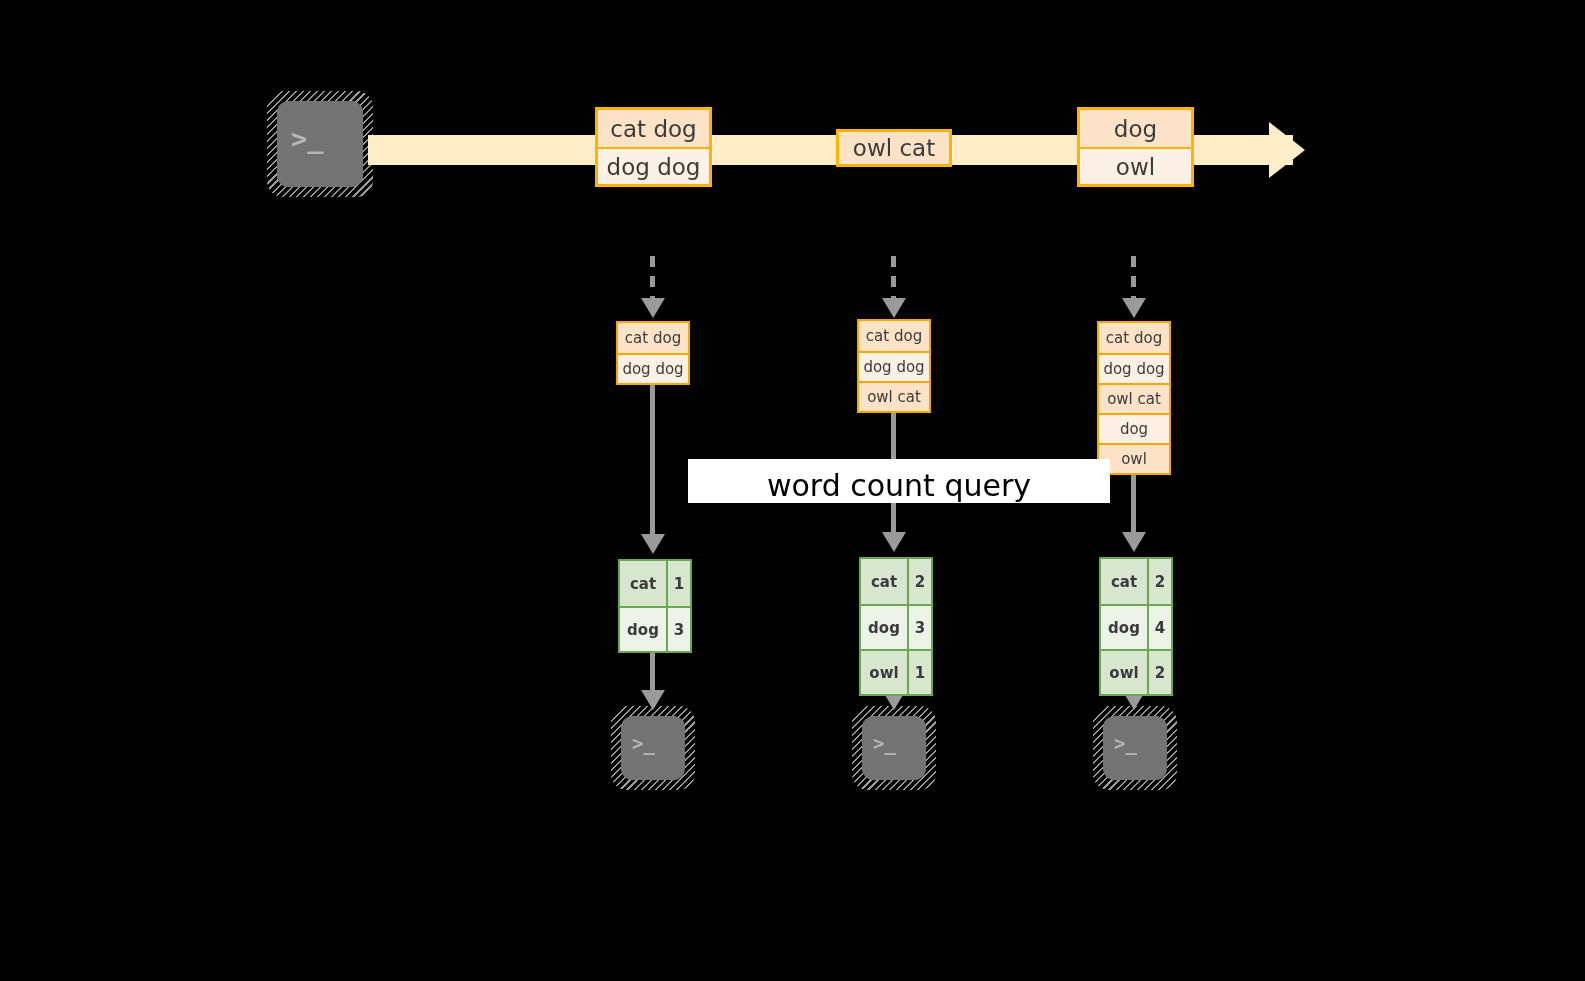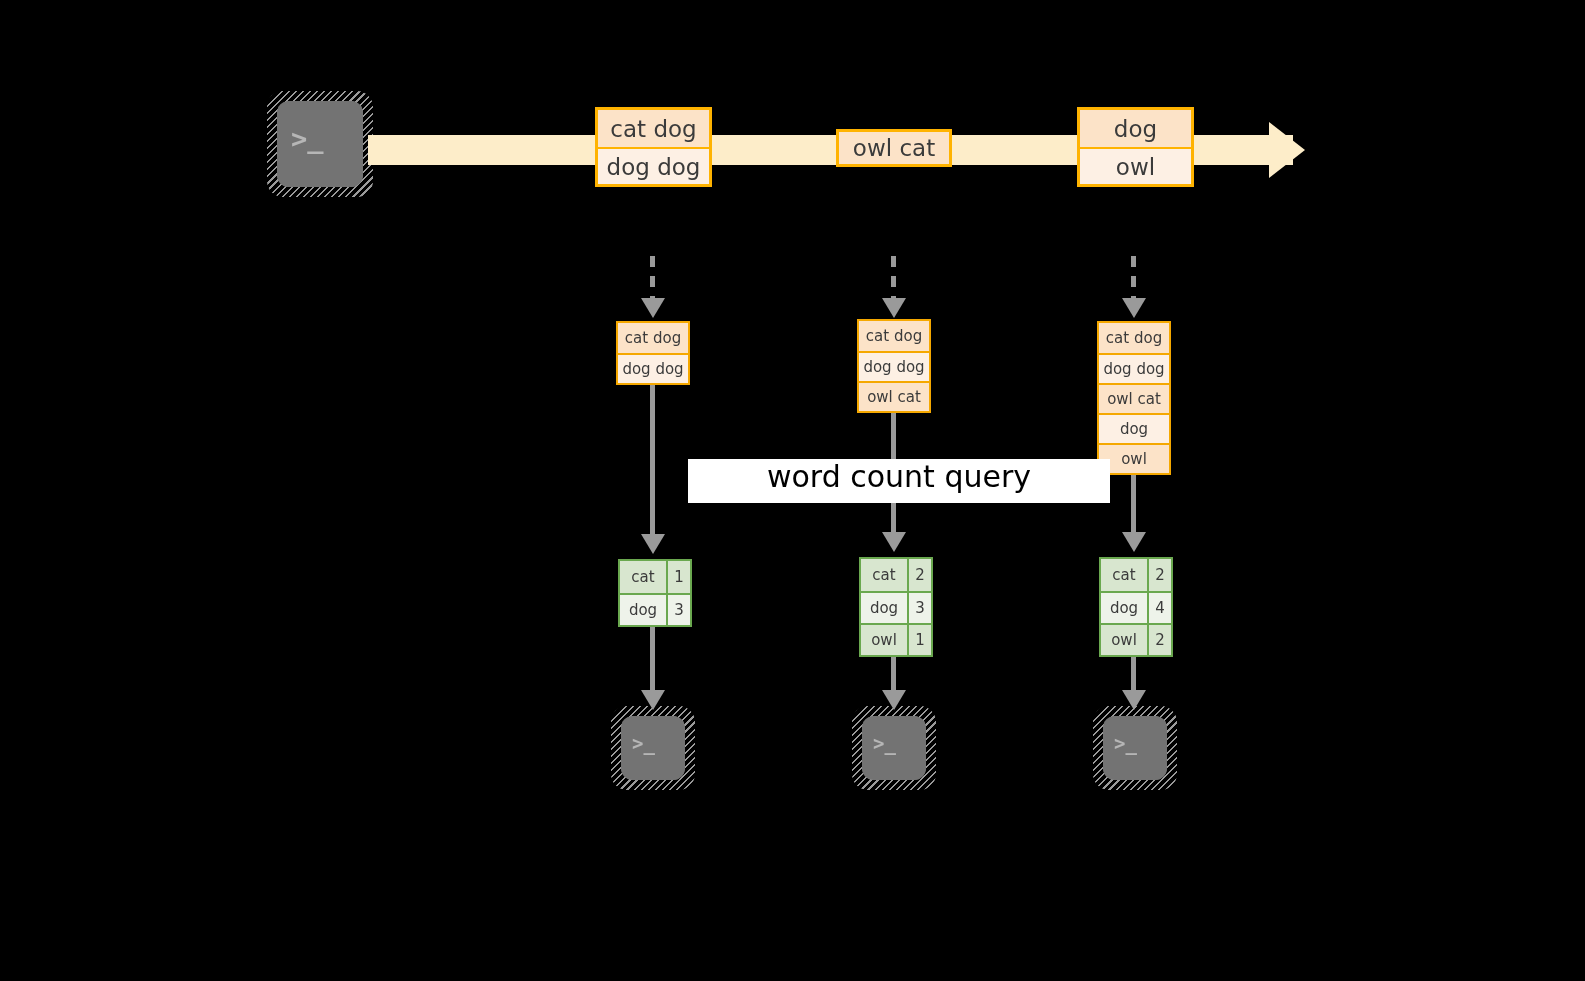--- a/index.html
+++ b/index.html
@@ -115,22 +115,23 @@
   
   .restable {
     position: absolute;
     box-sizing: border-box;
     border: 2px solid #6aa84f;
     z-index: 3;
     overflow: hidden;
   }
   .restable .row {
     display: flex;
-    height: 32px;
-    box-sizing: border-box;
+    height: 45px;
+    box-sizing: border-box;
+    font-weight: bold;
   }
   .restable .row + .row { border-top: 2px solid #6aa84f; }
   .restable .k, .restable .v {
     box-sizing: border-box;
     display: flex;
     align-items: center;
     justify-content: center;
     font-size: 15px;
     color: #3b3b3b;
     white-space: nowrap;
@@ -162,21 +163,21 @@
     border-right: 12px solid transparent;
     border-top: 20px solid #9a9a9a;
     z-index: 2;
   }
 
   
   .querylabel {
     position: absolute;
     background: #ffffff;
     display: flex;
-    align-items: flex-start;
+    align-items: flex-end;
     justify-content: center;
     color: #000000;
     font-size: 30px;
     z-index: 6;
     white-space: nowrap;
   }
 </style>
 </head>
 <body>
 

